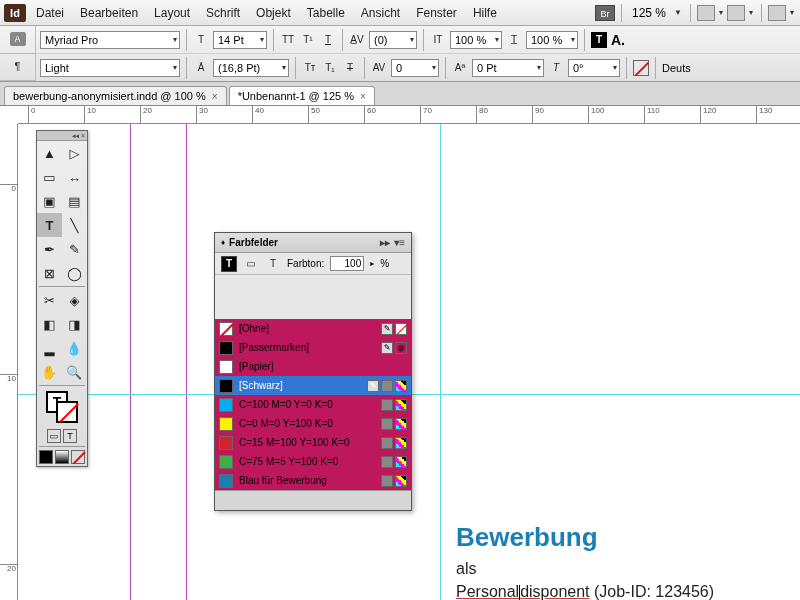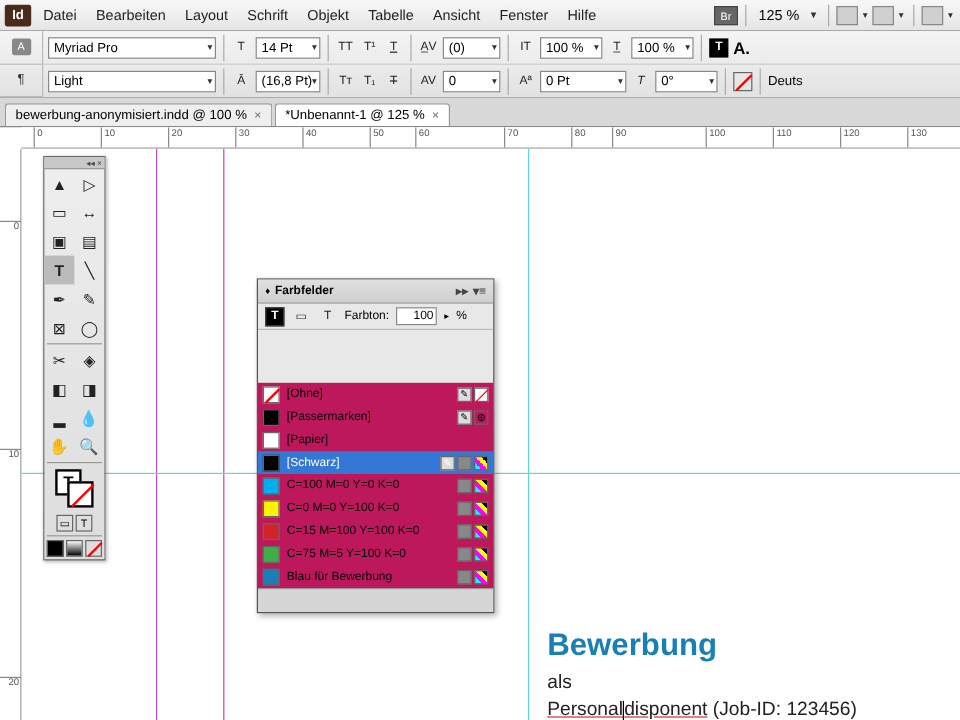--- a/index.html
+++ b/index.html
@@ -158,21 +158,21 @@
       <span class="ico" style="background:#000;color:#fff;font-weight:bold">T</span>
       <span style="font-size:14px;font-weight:bold">A.</span>
     </div>
     <div class="cb-row">
       <div class="dd" style="width:140px">
           <span>Light</span>
           <span class="ar">▾</span>
         </div>
       <div class="vsep"></div>
       <span class="ico">Ā</span>
-      <div class="dd" style="width:54px">
+      <div class="dd" style="width:76px">
           <span>(16,8 Pt)</span>
           <span class="ar">▾</span>
         </div>
       <div class="vsep"></div>
       <span class="ico">Tᴛ</span>
       <span class="ico">T₁</span>
       <span class="ico">
           <s>T</s>
         </span>
       <div class="vsep"></div>
@@ -213,24 +213,24 @@
     </div>
   </div>
 
 <div class="ruler-h" id="rulerh">
     <div class="tick" style="left: 10px;">0</div>
     <div class="tick" style="left: 66px;">10</div>
     <div class="tick" style="left: 122px;">20</div>
     <div class="tick" style="left: 178px;">30</div>
     <div class="tick" style="left: 234px;">40</div>
     <div class="tick" style="left: 290px;">50</div>
-    <div class="tick" style="left: 328px;">60</div>
+    <div class="tick" style="left: 346px;">60</div>
     <div class="tick" style="left: 402px;">70</div>
     <div class="tick" style="left: 458px;">80</div>
-    <div class="tick" style="left: 492px;">90</div>
+    <div class="tick" style="left: 514px;">90</div>
     <div class="tick" style="left: 570px;">100</div>
     <div class="tick" style="left: 626px;">110</div>
     <div class="tick" style="left: 682px;">120</div>
     <div class="tick" style="left: 738px;">130</div>
   </div>
 
 <div class="workspace">
   <div class="ruler-v" id="rulerv">
       <div class="tk" style="top: 60px;">0</div>
       <div class="tk" style="top: 250px;">10</div>

